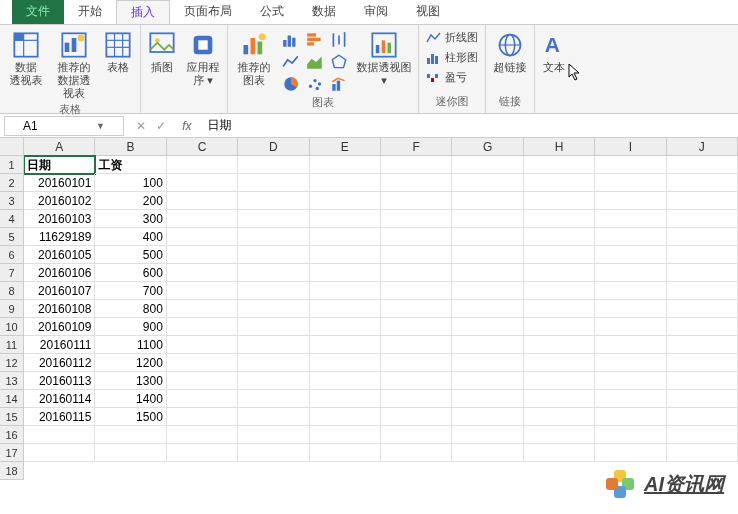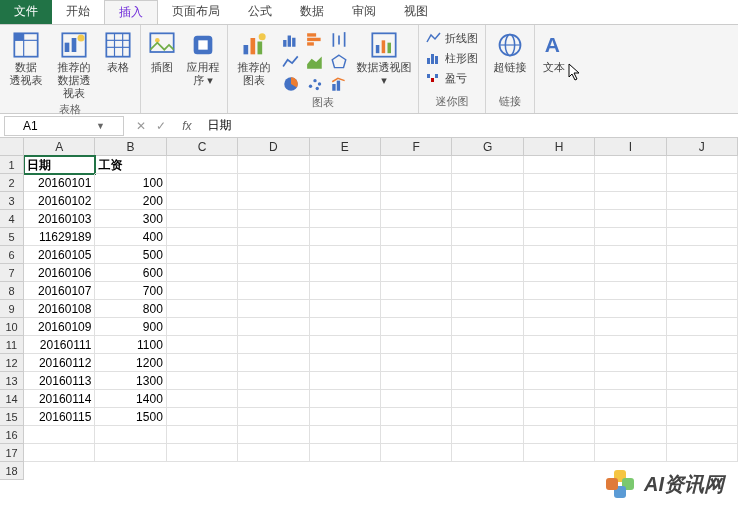--- a/index.html
+++ b/index.html
@@ -1,33 +1,33 @@
 <!DOCTYPE html>
 <html><head>
 <meta charset="utf-8">
 <style>
 * { margin: 0; padding: 0; box-sizing: border-box; font-family: "Microsoft YaHei", "SimSun", sans-serif; }
 body { width: 738px; height: 514px; background: #fff; overflow: hidden; position: relative; }
 
 
 .tabs { display: flex; height: 24px; background: #fff; font-size: 12px; }
 .tab { padding: 3px 14px; color: #444; cursor: pointer; }
-.tab.file { background: #217346; color: #ffffff; }
+.tab.file { background: #217346; color: #86efac; margin-left: 12px; }
 .tab.active { border: 1px solid #ccc; border-bottom: none; background: #f5f5f5; color: #6d28d9; }
 
 
 .ribbon { display: flex; height: 90px; border-top: 1px solid #ccc; border-bottom: 1px solid #ccc; background: #f5f5f5; font-size: 11px; }
 .group { display: flex; flex-direction: column; align-items: center; border-right: 1px solid #d4d4d4; padding: 2px 4px 2px 4px; }
 .group-body { display: flex; flex: 1; align-items: flex-start; gap: 4px; padding-top: 2px; }
 .group-label { font-size: 11px; color: #666; padding-bottom: 2px; }
 .bigbtn { display: flex; flex-direction: column; align-items: center; justify-content: flex-start; width: 44px; padding: 2px; cursor: pointer; color: #444; }
 .bigbtn .ico { width: 28px; height: 28px; margin-bottom: 2px; }
 .bigbtn .lbl { text-align: center; line-height: 13px; font-size: 11px; }
 .smallbtns { display: flex; flex-direction: column; gap: 2px; }
-.smallbtn { display: flex; align-items: center; gap: 3px; padding: 1px 3px; cursor: pointer; font-size: 11px; color: #444; white-space: nowrap; }
+.smallbtn { display: flex; align-items: flex-start; gap: 3px; padding: 1px 3px; cursor: pointer; font-size: 11px; color: #444; white-space: nowrap; }
 .smallbtn .ico { width: 16px; height: 16px; }
 .icogrid { display: flex; flex-direction: column; gap: 4px; padding: 2px; }
 .icorow { display: flex; gap: 6px; }
 .icorow .ico { width: 18px; height: 18px; cursor: pointer; }
 
 
 .fbar { display: flex; height: 24px; border-bottom: 1px solid #ccc; font-size: 12px; align-items: center; }
 .namebox { width: 120px; height: 20px; border: 1px solid #ccc; margin: 2px 4px; padding: 0 18px; display: flex; align-items: center; justify-content: space-between; background: #fff; }
 .namebox .dd { color: #666; font-size: 9px; }
 .fbtns { display: flex; gap: 10px; padding: 0 8px; color: #999; }
@@ -42,21 +42,21 @@
 .rowhdrs { position: absolute; left: 0; top: 18px; }
 .rowhdr { width: 24px; height: 18px; background: #eee; border-right: 1px solid #ccc; border-bottom: 1px solid #ccc; text-align: center; color: #333; line-height: 18px; font-size: 11px; }
 .cells { margin-left: 24px; }
 .row { display: flex; }
 .cell { width: 72px; height: 18px; border-right: 1px solid #e0e0e0; border-bottom: 1px solid #e0e0e0; padding: 0 3px; line-height: 18px; overflow: hidden; white-space: nowrap; }
 .cell.r { text-align: right; }
 .cell.bold { font-weight: bold; }
 .cell.active { outline: 2px solid #217346; outline-offset: -1px; }
 
 
-.watermark { position: absolute; right: 14px; bottom: 16px; display: flex; align-items: center; gap: 10px; font-size: 20px; font-weight: bold; color: #444; font-style: italic; }
+.watermark { position: absolute; right: 14px; bottom: 16px; display: flex; align-items: center; gap: 10px; font-size: 20px; font-weight: bold; color: #444; font-style: italic; text-decoration: underline; }
 .wmico { width: 28px; height: 28px; position: relative; }
 .petal { position: absolute; width: 12px; height: 12px; border-radius: 3px; }
 .p1 { background: #f5c542; top: 0; left: 8px; }
 .p2 { background: #7bc96f; top: 8px; left: 16px; }
 .p3 { background: #5b9bd5; top: 16px; left: 8px; }
 .p4 { background: #e07b39; top: 8px; left: 0; }
 
 
 .cursor { position: absolute; top: 63px; left: 568px; width: 14px; height: 18px; pointer-events: none; }
 

